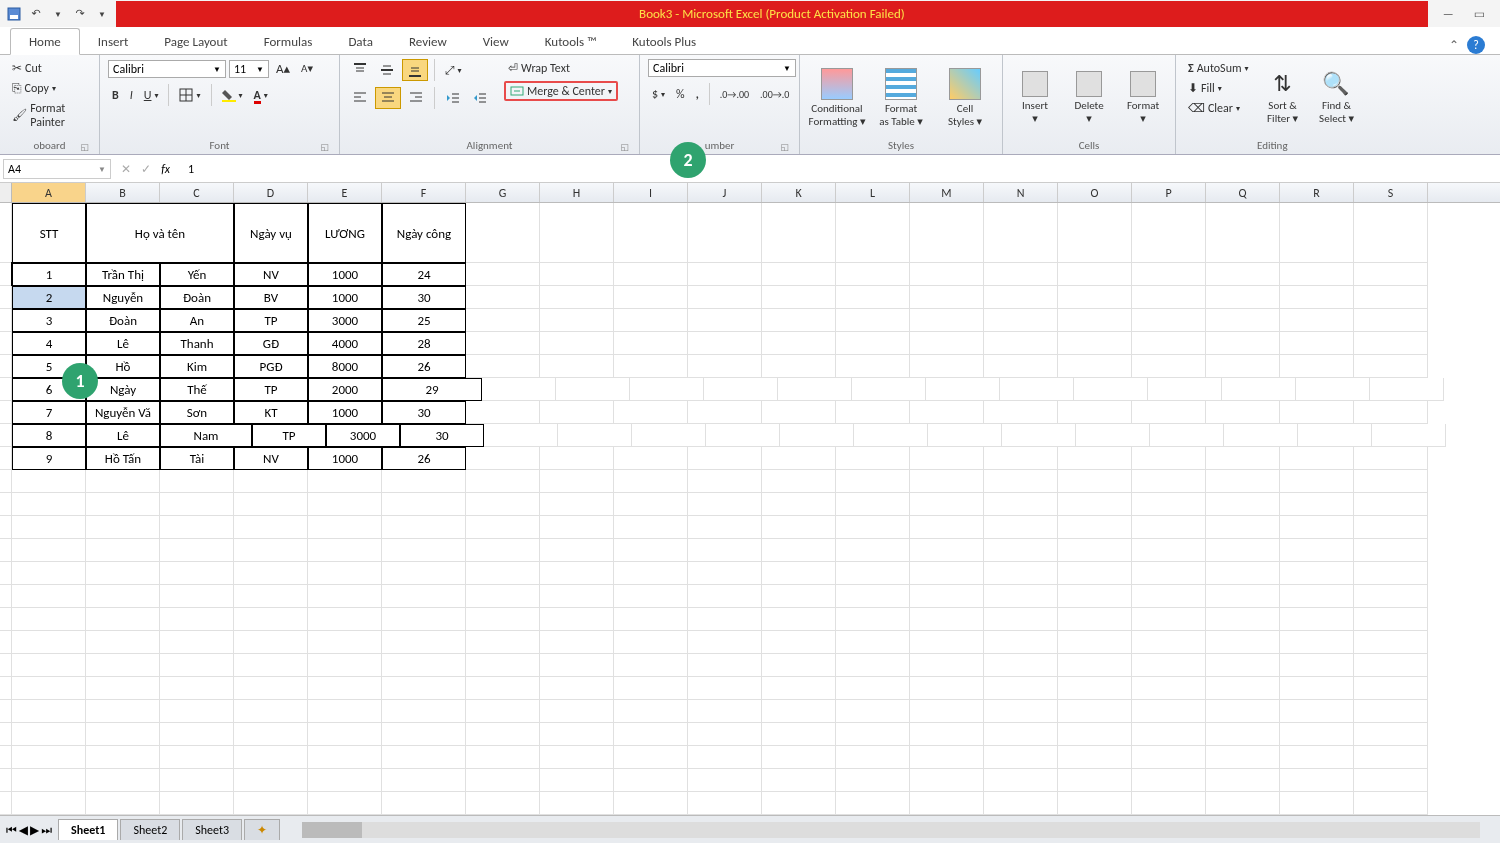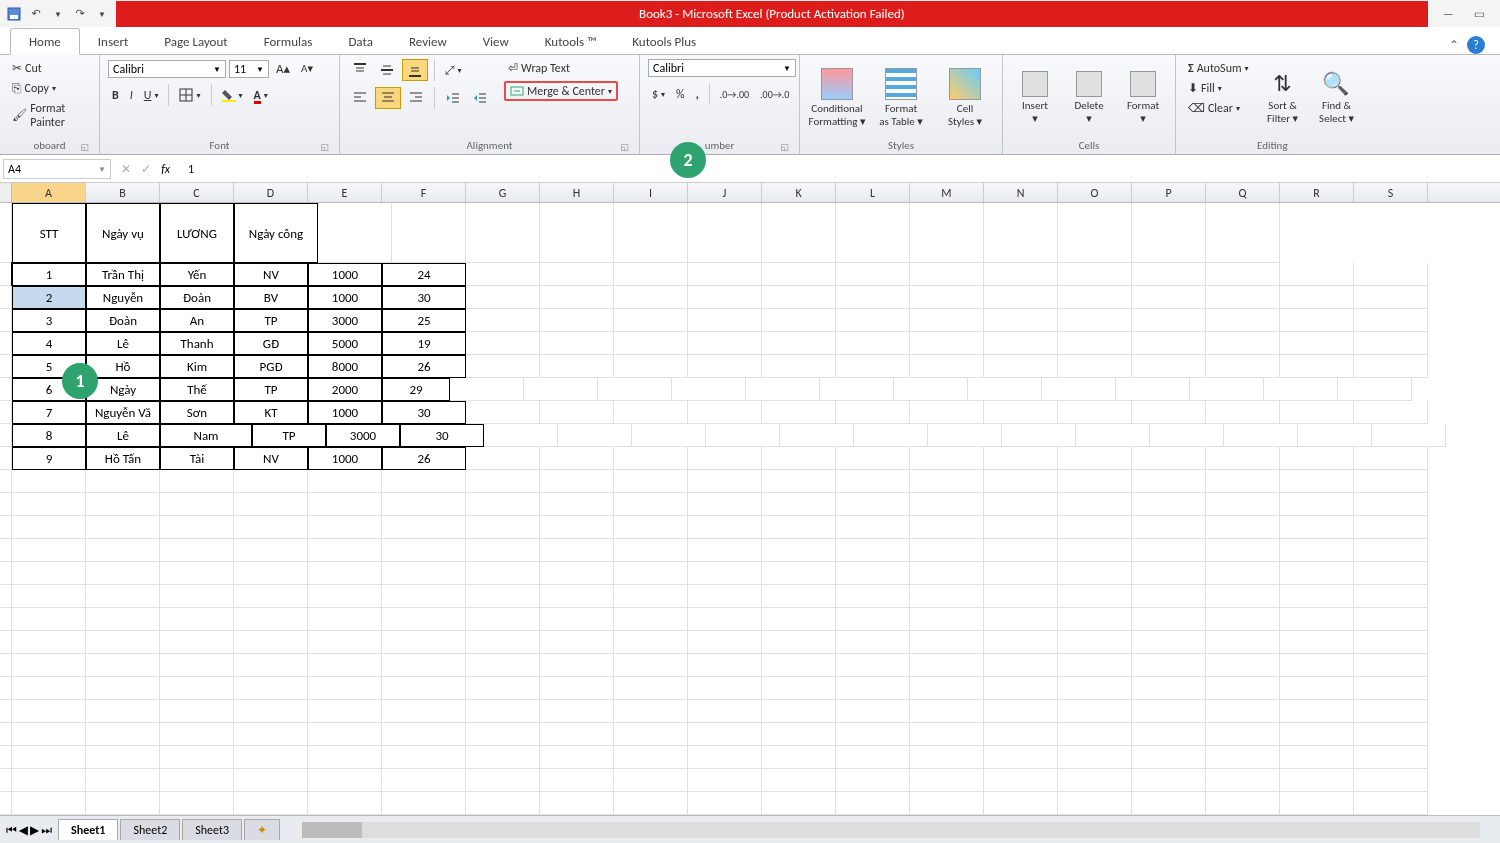--- a/index.html
+++ b/index.html
@@ -2,21 +2,21 @@
 <html><head>
 <meta charset="utf-8">
 <style>
 * { margin: 0; padding: 0; box-sizing: border-box; font-family: 'Segoe UI', Calibri, sans-serif; }
 body { background: #fff; font-size: 12px; overflow: hidden; width: 1500px; height: 843px; }
 
 
 .title-bar { height: 27px; background: #f4f4f4; display: flex; align-items: center; position: relative; }
 .qat { display: flex; align-items: center; gap: 6px; padding: 0 6px; }
 .qat-btn { width: 16px; height: 16px; display: flex; align-items: center; justify-content: center; color: #444; font-size: 11px; }
-.title-red { flex: 1; height: 26px; background: #dd1c1c; display: flex; align-items: center; justify-content: center; color: #ffffff; font-size: 13px; }
+.title-red { flex: 1; height: 26px; background: #dd1c1c; display: flex; align-items: center; justify-content: center; color: #fde047; font-size: 13px; }
 .win-controls { display: flex; gap: 20px; padding: 0 15px; align-items: center; color: #555; }
 
 
 .ribbon-tabs { height: 28px; display: flex; align-items: flex-end; border-bottom: 1px solid #bbb; padding-left: 10px; gap: 0; }
 .ribbon-tab { padding: 5px 18px; font-size: 13px; color: #444; cursor: pointer; }
 .ribbon-tab.active { background: #fff; border: 1px solid #bbb; border-bottom: 1px solid #fff; margin-bottom: -1px; border-radius: 3px 3px 0 0; }
 .ribbon-right { margin-left: auto; display: flex; align-items: center; gap: 8px; padding-right: 15px; }
 .help-icon { width: 18px; height: 18px; border-radius: 50%; background: #2b7cd3; color: #fff; display: flex; align-items: center; justify-content: center; font-size: 12px; }
 
 
@@ -398,20 +398,21 @@
         <div class="col-h" style="width: 74px;">Q</div>
         <div class="col-h" style="width: 74px;">R</div>
         <div class="col-h" style="width: 74px;">S</div>
       </div>
   </div>
   <div class="grid-body">
     <div class="cells" id="cells">
         <div class="cell-row" style="height: 60px;">
           <div class="cell " style="width: 12px; height: 60px;"></div>
           <div class="cell tbl-border h" style="width: 74px; height: 60px;">STT</div>
+          <div class="cell tbl-border h" style="width: 148px; height: 60px;">Họ và tên</div>
           <div class="cell tbl-border h" style="width: 74px; height: 60px;">Ngày vụ</div>
           <div class="cell tbl-border h" style="width: 74px; height: 60px;">LƯƠNG</div>
           <div class="cell tbl-border h" style="width: 84px; height: 60px;">Ngày công</div>
           <div class="cell h" style="width: 74px; height: 60px;"></div>
           <div class="cell h" style="width: 74px; height: 60px;"></div>
           <div class="cell h" style="width: 74px; height: 60px;"></div>
           <div class="cell h" style="width: 74px; height: 60px;"></div>
           <div class="cell h" style="width: 74px; height: 60px;"></div>
           <div class="cell h" style="width: 74px; height: 60px;"></div>
           <div class="cell h" style="width: 74px; height: 60px;"></div>
@@ -487,22 +488,22 @@
           <div class="cell " style="width: 74px;"></div>
           <div class="cell " style="width: 74px;"></div>
           <div class="cell " style="width: 74px;"></div>
         </div>
         <div class="cell-row">
           <div class="cell " style="width: 12px;"></div>
           <div class="cell tbl-border" style="width: 74px;">4</div>
           <div class="cell tbl-border" style="width: 74px;">Lê</div>
           <div class="cell tbl-border" style="width: 74px;">Thanh</div>
           <div class="cell tbl-border" style="width: 74px;">GĐ</div>
-          <div class="cell tbl-border" style="width: 74px;">5000</div>
-          <div class="cell tbl-border" style="width: 84px;">19</div>
+          <div class="cell tbl-border" style="width: 74px;">4000</div>
+          <div class="cell tbl-border" style="width: 84px;">28</div>
           <div class="cell " style="width: 74px;"></div>
           <div class="cell " style="width: 74px;"></div>
           <div class="cell " style="width: 74px;"></div>
           <div class="cell " style="width: 74px;"></div>
           <div class="cell " style="width: 74px;"></div>
           <div class="cell " style="width: 74px;"></div>
           <div class="cell " style="width: 74px;"></div>
           <div class="cell " style="width: 74px;"></div>
           <div class="cell " style="width: 74px;"></div>
           <div class="cell " style="width: 74px;"></div>
@@ -532,21 +533,21 @@
           <div class="cell " style="width: 74px;"></div>
           <div class="cell " style="width: 74px;"></div>
         </div>
         <div class="cell-row">
           <div class="cell " style="width: 12px;"></div>
           <div class="cell tbl-border" style="width: 74px;">6</div>
           <div class="cell tbl-border" style="width: 74px;">Ngày</div>
           <div class="cell tbl-border" style="width: 74px;">Thế</div>
           <div class="cell tbl-border" style="width: 74px;">TP</div>
           <div class="cell tbl-border" style="width: 74px;">2000</div>
-          <div class="cell tbl-border" style="width: 68px;">29</div>
+          <div class="cell tbl-border" style="width: 100px;">29</div>
           <div class="cell " style="width: 74px;"></div>
           <div class="cell " style="width: 74px;"></div>
           <div class="cell " style="width: 74px;"></div>
           <div class="cell " style="width: 74px;"></div>
           <div class="cell " style="width: 74px;"></div>
           <div class="cell " style="width: 74px;"></div>
           <div class="cell " style="width: 74px;"></div>
           <div class="cell " style="width: 74px;"></div>
           <div class="cell " style="width: 74px;"></div>
           <div class="cell " style="width: 74px;"></div>

